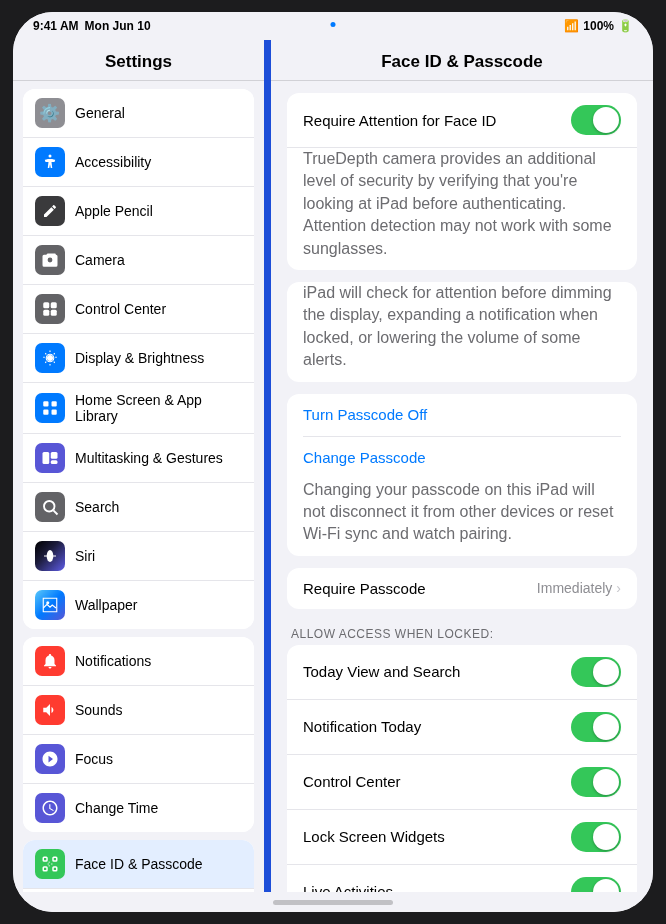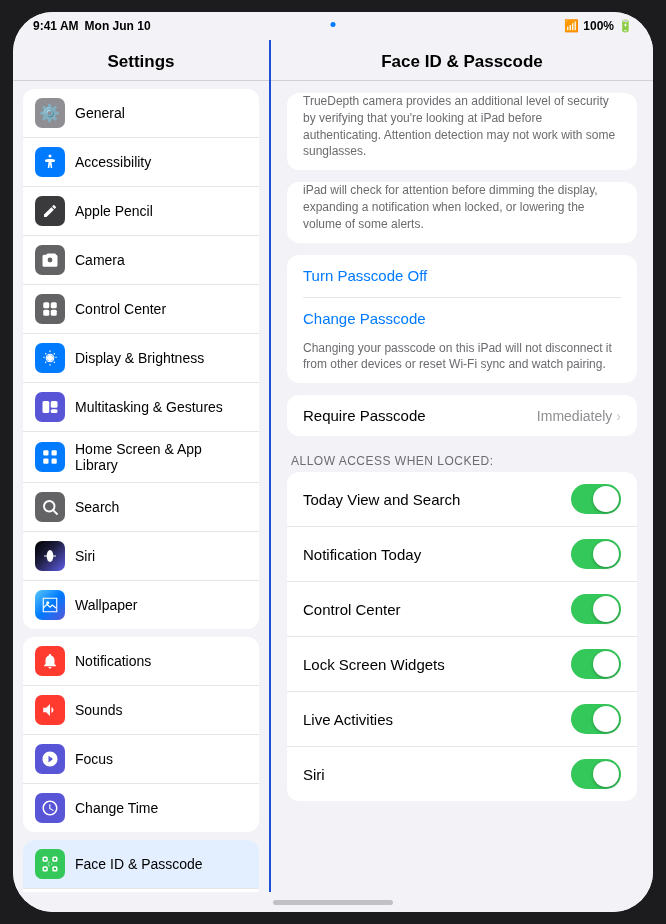--- a/index.html
+++ b/index.html
@@ -53,21 +53,21 @@
     .main-area {
       flex: 1;
       display: flex;
       overflow: hidden;
     }
 
     
     .sidebar {
       width: 258px;
       background: #f2f2f7;
-      border-right: 2px solid #1d4ed8;
+      border-right: 7px solid #1d4ed8;
       display: flex;
       flex-direction: column;
       overflow: hidden;
       flex-shrink: 0;
     }
     .sidebar-title {
       font-size: 17px;
       font-weight: 600;
       text-align: center;
       padding: 12px 0 8px;
@@ -146,21 +146,21 @@
       display: flex;
       align-items: center;
       justify-content: space-between;
     }
     .card-row:last-child { border-bottom: none; }
     .card-row-label {
       font-size: 15px;
       color: #000;
     }
     .card-row-sub {
-      font-size: 12px;
+      font-size: 16px;
       color: #6c6c70;
       padding: 0 16px 10px;
       line-height: 1.4;
     }
     .toggle {
       width: 50px; height: 30px;
       border-radius: 15px;
       position: relative;
       flex-shrink: 0;
     }
@@ -292,39 +292,39 @@
           <div class="sidebar-item">
             <div class="sidebar-icon" style="background:#007aff;">
               <svg width="18" height="18" viewBox="0 0 24 24" fill="white">
                   <path d="M12 7a5 5 0 1 0 0 10A5 5 0 0 0 12 7zm0-5v2m0 18v-2m-7-9H3m18 0h-2M5.64 5.64l1.41 1.41m9.9 9.9 1.41 1.41M5.64 18.36l1.41-1.41m9.9-9.9 1.41-1.41" stroke="white" stroke-width="1.5" fill="none"></path>
                   <circle cx="12" cy="12" r="4" fill="white"></circle>
                 </svg>
             </div>
             <span class="sidebar-label">Display &amp; Brightness</span>
           </div>
           <div class="sidebar-item">
-            <div class="sidebar-icon" style="background:#5856d6;">
-              <svg width="18" height="18" viewBox="0 0 24 24" fill="white">
-                  <rect x="2" y="4" width="9" height="16" rx="2"></rect>
-                  <rect x="13" y="4" width="9" height="9" rx="2"></rect>
-                  <rect x="13" y="15" width="9" height="5" rx="2"></rect>
-                </svg>
-            </div>
-            <span class="sidebar-label">Multitasking &amp; Gestures</span>
-          </div>
-          <div class="sidebar-item">
             <div class="sidebar-icon" style="background:#007aff;">
               <svg width="18" height="18" viewBox="0 0 24 24" fill="white">
                   <rect x="3" y="3" width="7" height="7" rx="1.5"></rect>
                   <rect x="14" y="3" width="7" height="7" rx="1.5"></rect>
                   <rect x="3" y="14" width="7" height="7" rx="1.5"></rect>
                   <rect x="14" y="14" width="7" height="7" rx="1.5"></rect>
                 </svg>
             </div>
             <span class="sidebar-label">Home Screen &amp; App Library</span>
+          </div>
+          <div class="sidebar-item">
+            <div class="sidebar-icon" style="background:#5856d6;">
+              <svg width="18" height="18" viewBox="0 0 24 24" fill="white">
+                  <rect x="2" y="4" width="9" height="16" rx="2"></rect>
+                  <rect x="13" y="4" width="9" height="9" rx="2"></rect>
+                  <rect x="13" y="15" width="9" height="5" rx="2"></rect>
+                </svg>
+            </div>
+            <span class="sidebar-label">Multitasking &amp; Gestures</span>
           </div>
           <div class="sidebar-item">
             <div class="sidebar-icon" style="background:#636366;">
               <svg width="18" height="18" viewBox="0 0 24 24" fill="none" stroke="white" stroke-width="2.5">
                   <circle cx="11" cy="11" r="7"></circle>
                   <line x1="16.5" y1="16.5" x2="22" y2="22"></line>
                 </svg>
             </div>
             <span class="sidebar-label">Search</span>
           </div>
@@ -404,20 +404,26 @@
         </div>
 
       </div>
     </div>
 
     <div class="detail">
       <div class="detail-title">Face ID &amp; Passcode</div>
       <div class="detail-content">
 
         <div class="card">
+          <div class="card-row">
+            <span class="card-row-label">Require Attention for Face ID</span>
+            <div class="toggle on">
+              <div class="toggle-thumb"></div>
+            </div>
+          </div>
           <div class="card-row-sub">TrueDepth camera provides an additional level of security by verifying that you're looking at iPad before authenticating. Attention detection may not work with some sunglasses.</div>
         </div>
 
         <div class="card">
           <div class="card-row-sub">iPad will check for attention before dimming the display, expanding a notification when locked, or lowering the volume of some alerts.</div>
         </div>
 
         <div class="card">
           <div class="link-row">
             <span class="link-row-text">Turn Passcode Off</span>

